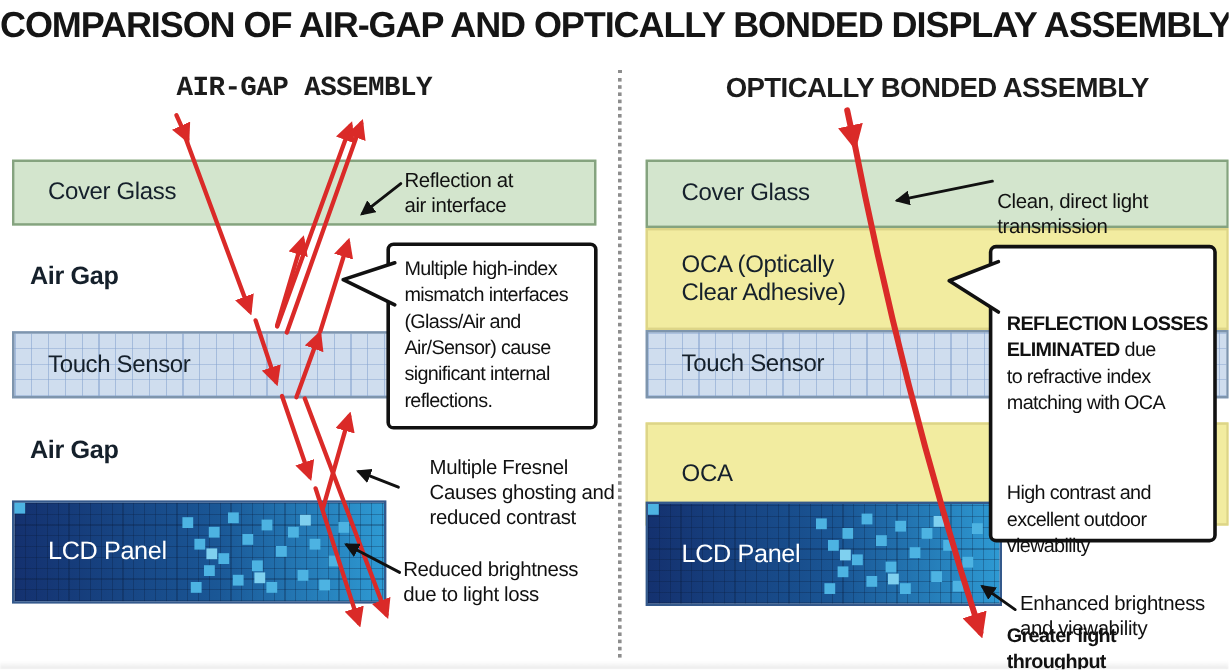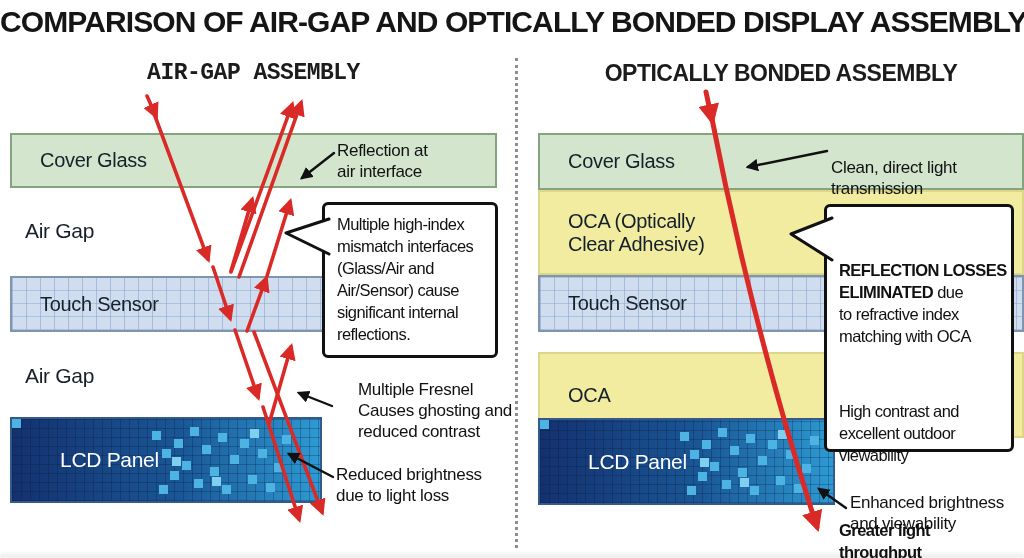--- a/index.html
+++ b/index.html
@@ -22,28 +22,28 @@
                padding-left:28px;line-height:1.12;white-space:pre-line;}
   .glass{background:#d3e5cd;border:2px solid #85a37f;}
   .sensor{background-color:#cfddee;border:2px solid #7e95ad;
           background-image:repeating-linear-gradient(90deg,rgba(130,160,205,.55) 0 1px,transparent 1px 14px),
                            repeating-linear-gradient(0deg,rgba(130,160,205,.45) 0 1px,transparent 1px 13px);}
   .oca{background:#f2eca0;border:2px solid #ddd588;}
   .lcd{border:2px solid #34598c;
        background-image:repeating-linear-gradient(90deg,rgba(8,25,55,.28) 0 1px,transparent 1px 9px),
                         repeating-linear-gradient(0deg,rgba(8,25,55,.28) 0 1px,transparent 1px 9px),
                         linear-gradient(90deg,#14316f 0%,#1a5796 55%,#2e9ad3 100%);}
-  .lcd .layer-label{color:#ffffff;font-size:21px;margin-left:20px;}
+  .lcd .layer-label{color:#ffffff;font-size:21px;}
   .lcd::after{content:"";position:absolute;left:0;top:0;width:9px;height:9px;background:#4db3e2;color:#4db3e2;
       box-shadow:140px 12px,150px 30px,158px 52px,147px 66px,162px 20px,170px 42px,178px 8px,
                  182px 60px,190px 26px,198px 48px,206px 14px,210px 66px,218px 36px,228px 20px,
                  236px 56px,246px 30px,254px 64px,262px 44px,270px 16px,
                  160px 38px 0 0 #7fd0ef,200px 58px 0 0 #7fd0ef,238px 10px 0 0 #7fd0ef;}
 
-  .float-label{position:absolute;font-size:21px;font-weight:400;color:#15202b;
+  .float-label{position:absolute;font-size:21px;font-weight:700;color:#15202b;
                letter-spacing:-0.3px;z-index:2;}
 
   .ann{position:absolute;font-size:17px;line-height:21px;color:#111;
        white-space:pre;letter-spacing:-0.3px;z-index:3;}
 
   .callout{position:absolute;background:#fff;border:3px solid #111;border-radius:6px;
            box-sizing:border-box;z-index:4;padding:8px 12px;}
   .callout-text{font-size:16.5px;line-height:22px;color:#111;letter-spacing:-0.55px;white-space:pre;}
   .callout-text p{margin:0 0 9px 0;}
   .callout-text p:last-child{margin:0;}

